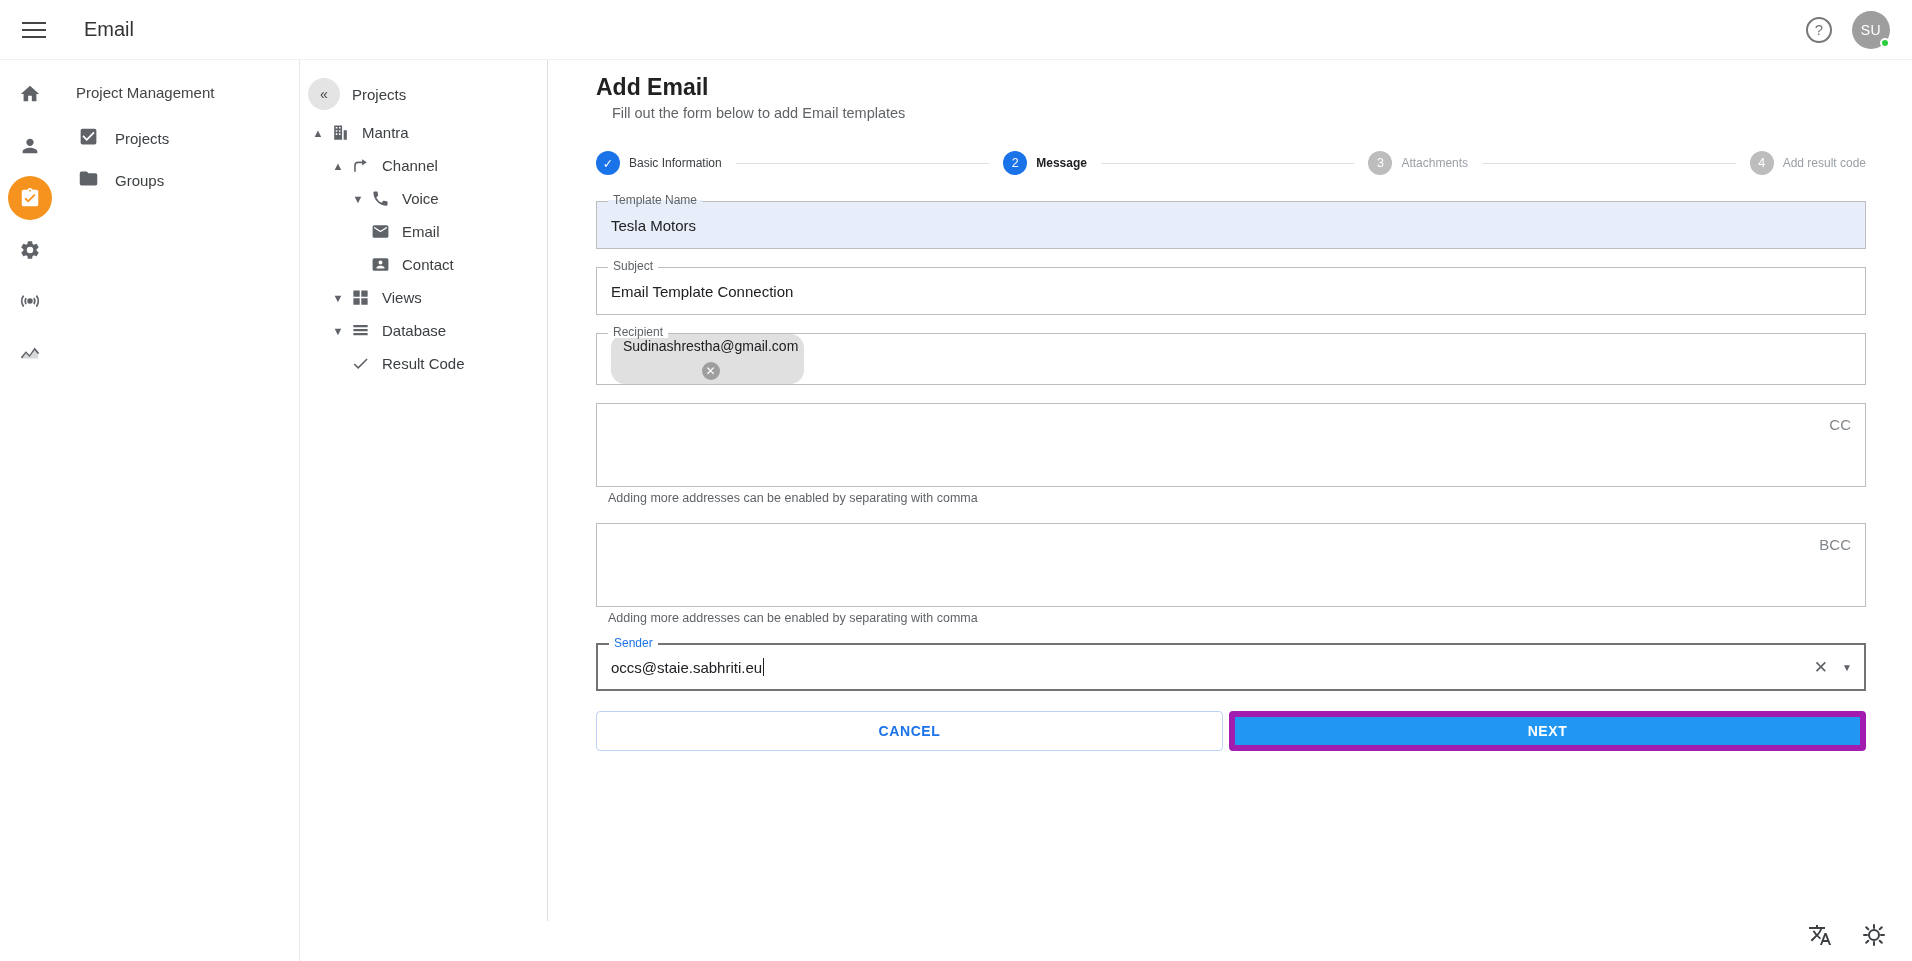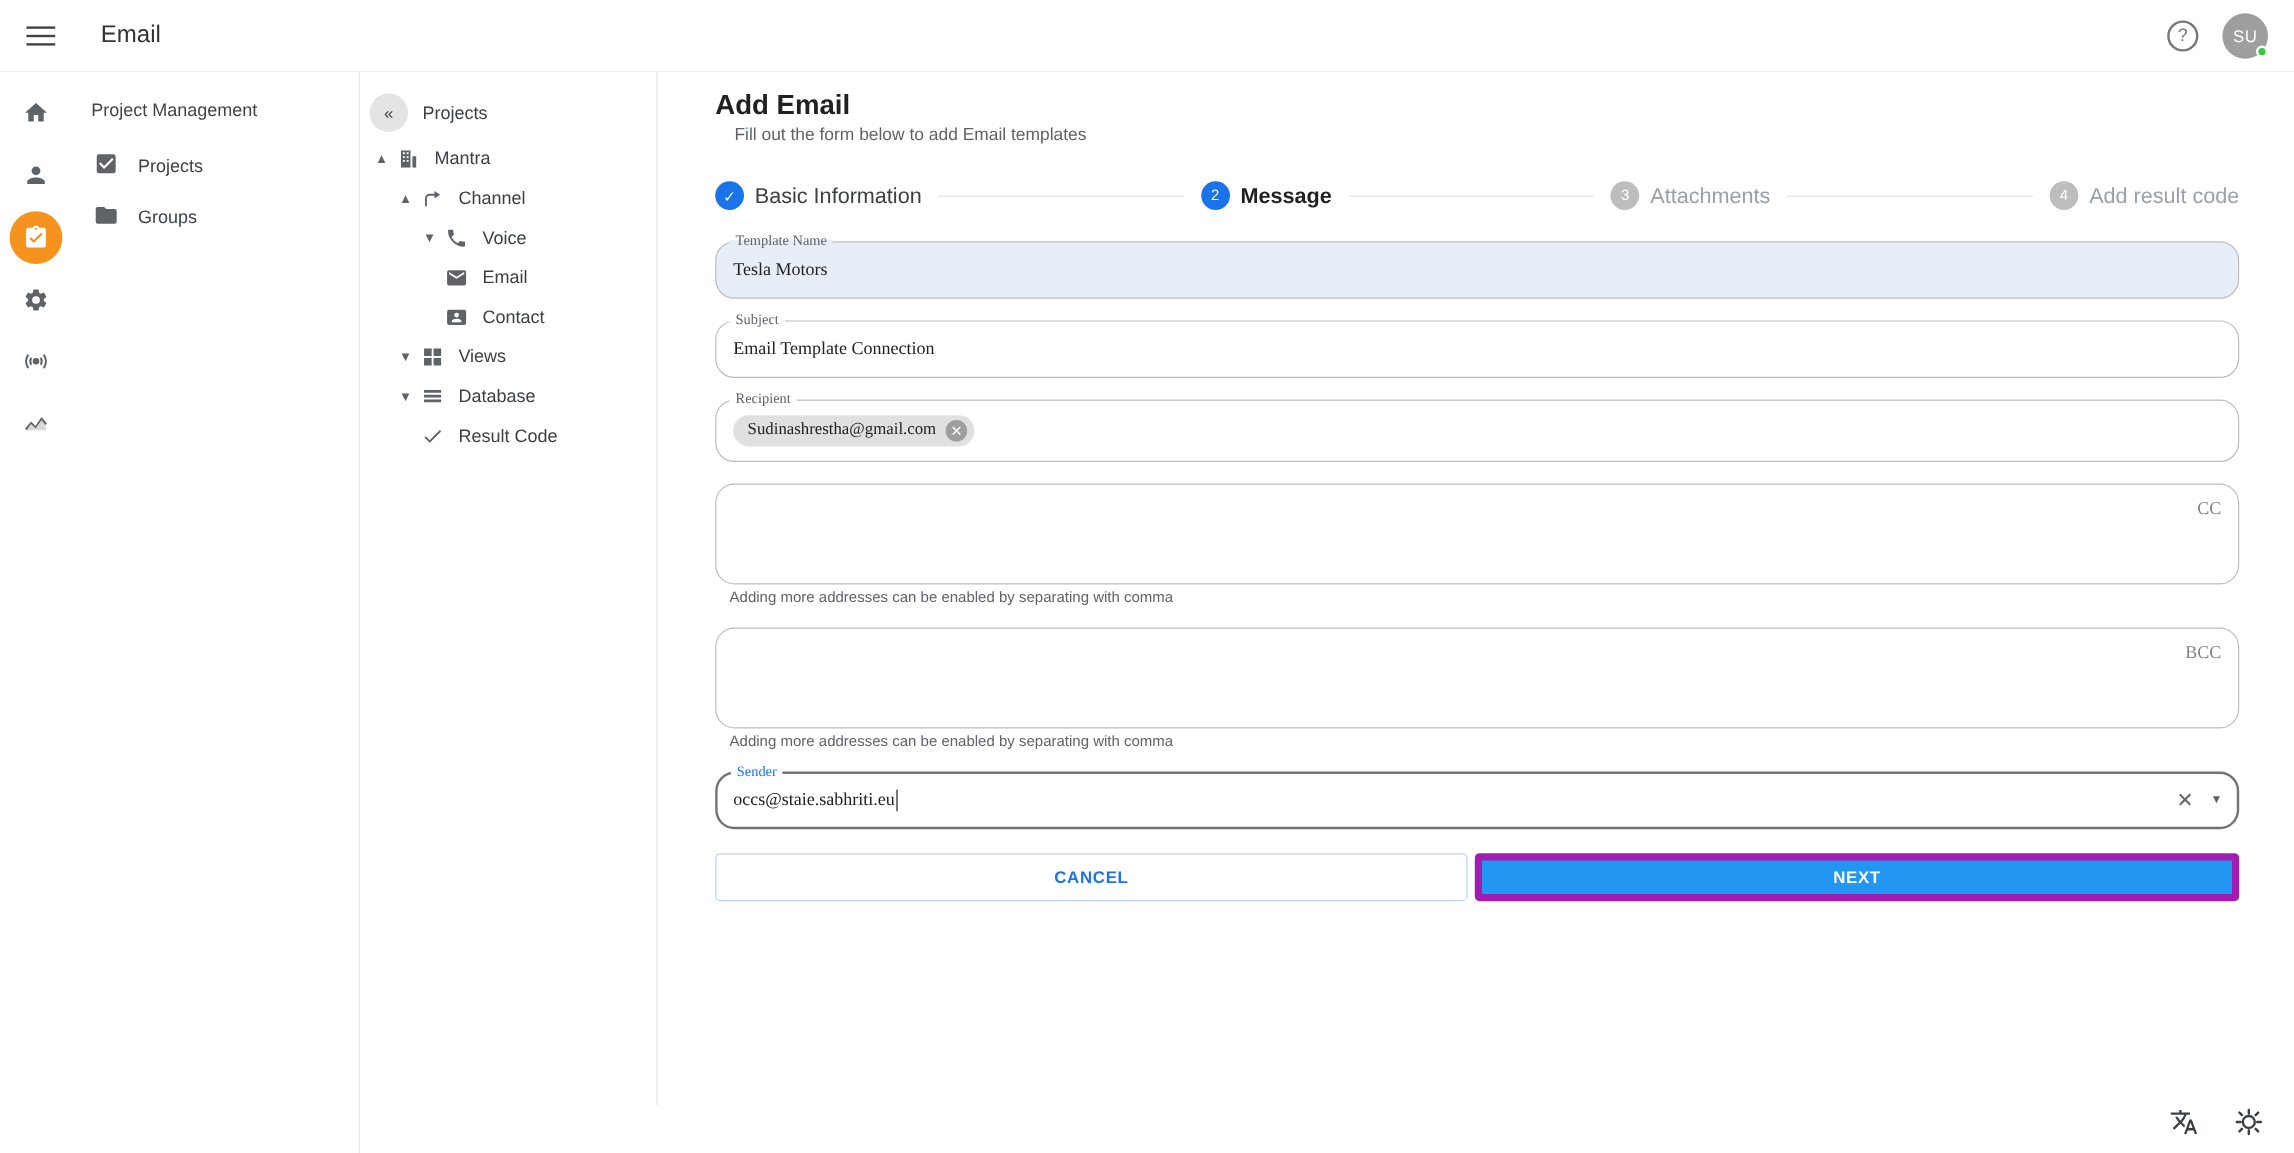--- a/index.html
+++ b/index.html
@@ -123,56 +123,55 @@
 
   .stepper { display: flex; align-items: center; margin-bottom: 26px; }
   .step { display: flex; align-items: center; gap: 9px; }
   .step-circle {
     width: 24px; height: 24px; border-radius: 50%;
     display: flex; align-items: center; justify-content: center;
     font-size: 12.5px; color: #fff; background: #bdbdbd; flex: 0 0 auto;
   }
   .step-circle.done { background: #1a73e8; }
   .step-circle.active { background: #1a73e8; }
-  .step-label { font-size: 18px; color: #3c4043; }
+  .step-label { font-size: 12px; color: #3c4043; }
   .step.done .step-label { color: #3c4043; }
   .step.active .step-label { font-weight: 700; color: #202124; }
   .step.todo .step-label { color: #9aa0a6; }
   .step-line { flex: 1 1 auto; height: 1px; background: #e0e0e0; margin: 0 14px; }
 
   
   .field { position: relative; margin-bottom: 18px; }
   .ofield {
     position: relative;
-    border: 1px solid #bdbdbd; border-radius: 16px;
+    border: 1px solid #bdbdbd; border-radius: 0;
     background: #fff;
     height: 48px;
     display: flex; align-items: center;
     padding: 0 14px;
-    font-family: Liberation Serif, serif;
   }
   .ofield.filled { background: #e8eef9; border-color: #bdbdbd; }
   .ofield.tall { height: 84px; align-items: flex-start; padding-top: 12px; justify-content: flex-end; }
   .ofield.focused { border: 2px solid #737373; padding: 0 13px; }
   .ofield.chips { height: 52px; }
   .flabel {
     position: absolute; top: -8px; left: 11px;
     background: #fff; padding: 0 5px;
     font-size: 12px; color: #5f6368; line-height: 1;
   }
   .ofield.filled .flabel { background: linear-gradient(to bottom,#fff 50%, #e8eef9 50%); }
   .flabel.accent { color: #1a73e8; }
   .fvalue { font-size: 15px; color: #202124; }
   .fplace { font-size: 15px; color: #80868b; }
   .helper { font-size: 12.5px; color: #5f6368; margin: 4px 0 0 12px; }
 
   .chip {
     display: inline-flex; align-items: center; gap: 8px;
     background: #e0e0e0; border-radius: 14px;
-    padding: 4px 6px 4px 12px; font-size: 14px; color: #202124;
+    padding: 4px 6px 4px 12px; font-size: 14px; color: #202124; flex-direction: column;
   }
   .chip-x {
     width: 18px; height: 18px; border-radius: 50%;
     background: #9e9e9e; color: #fff;
     display: flex; align-items: center; justify-content: center;
     font-size: 12px; cursor: pointer;
   }
   .caret {
     position: absolute; right: 12px; top: 50%; transform: translateY(-50%);
     display: flex; align-items: center; gap: 14px; color: #5f6368;

